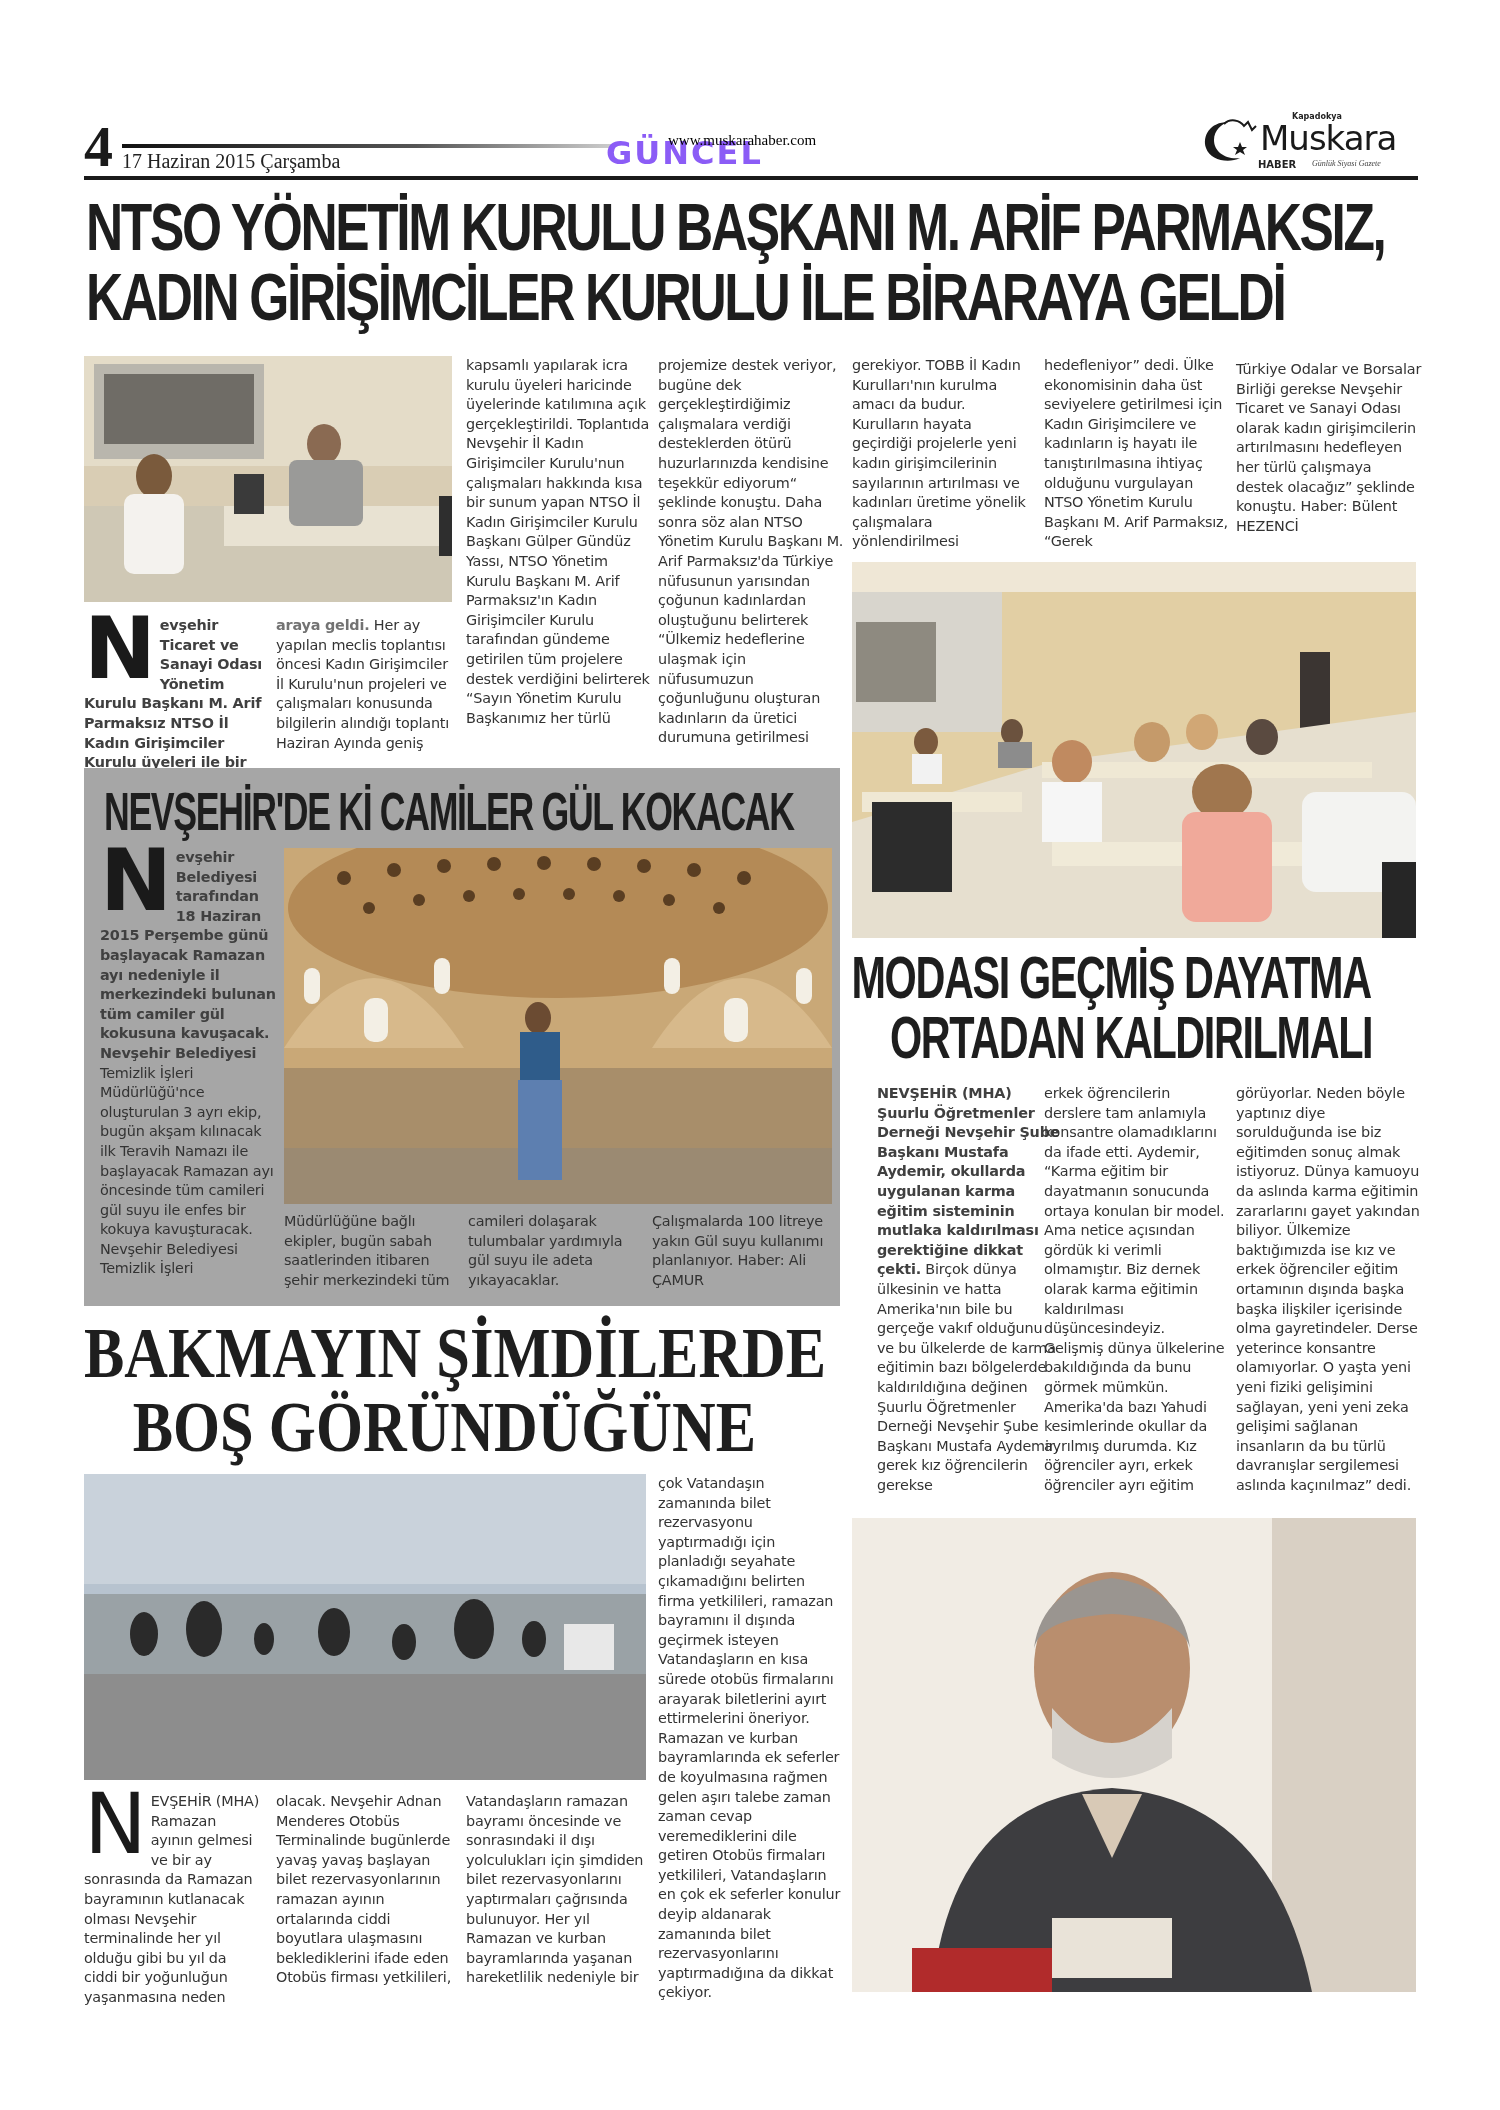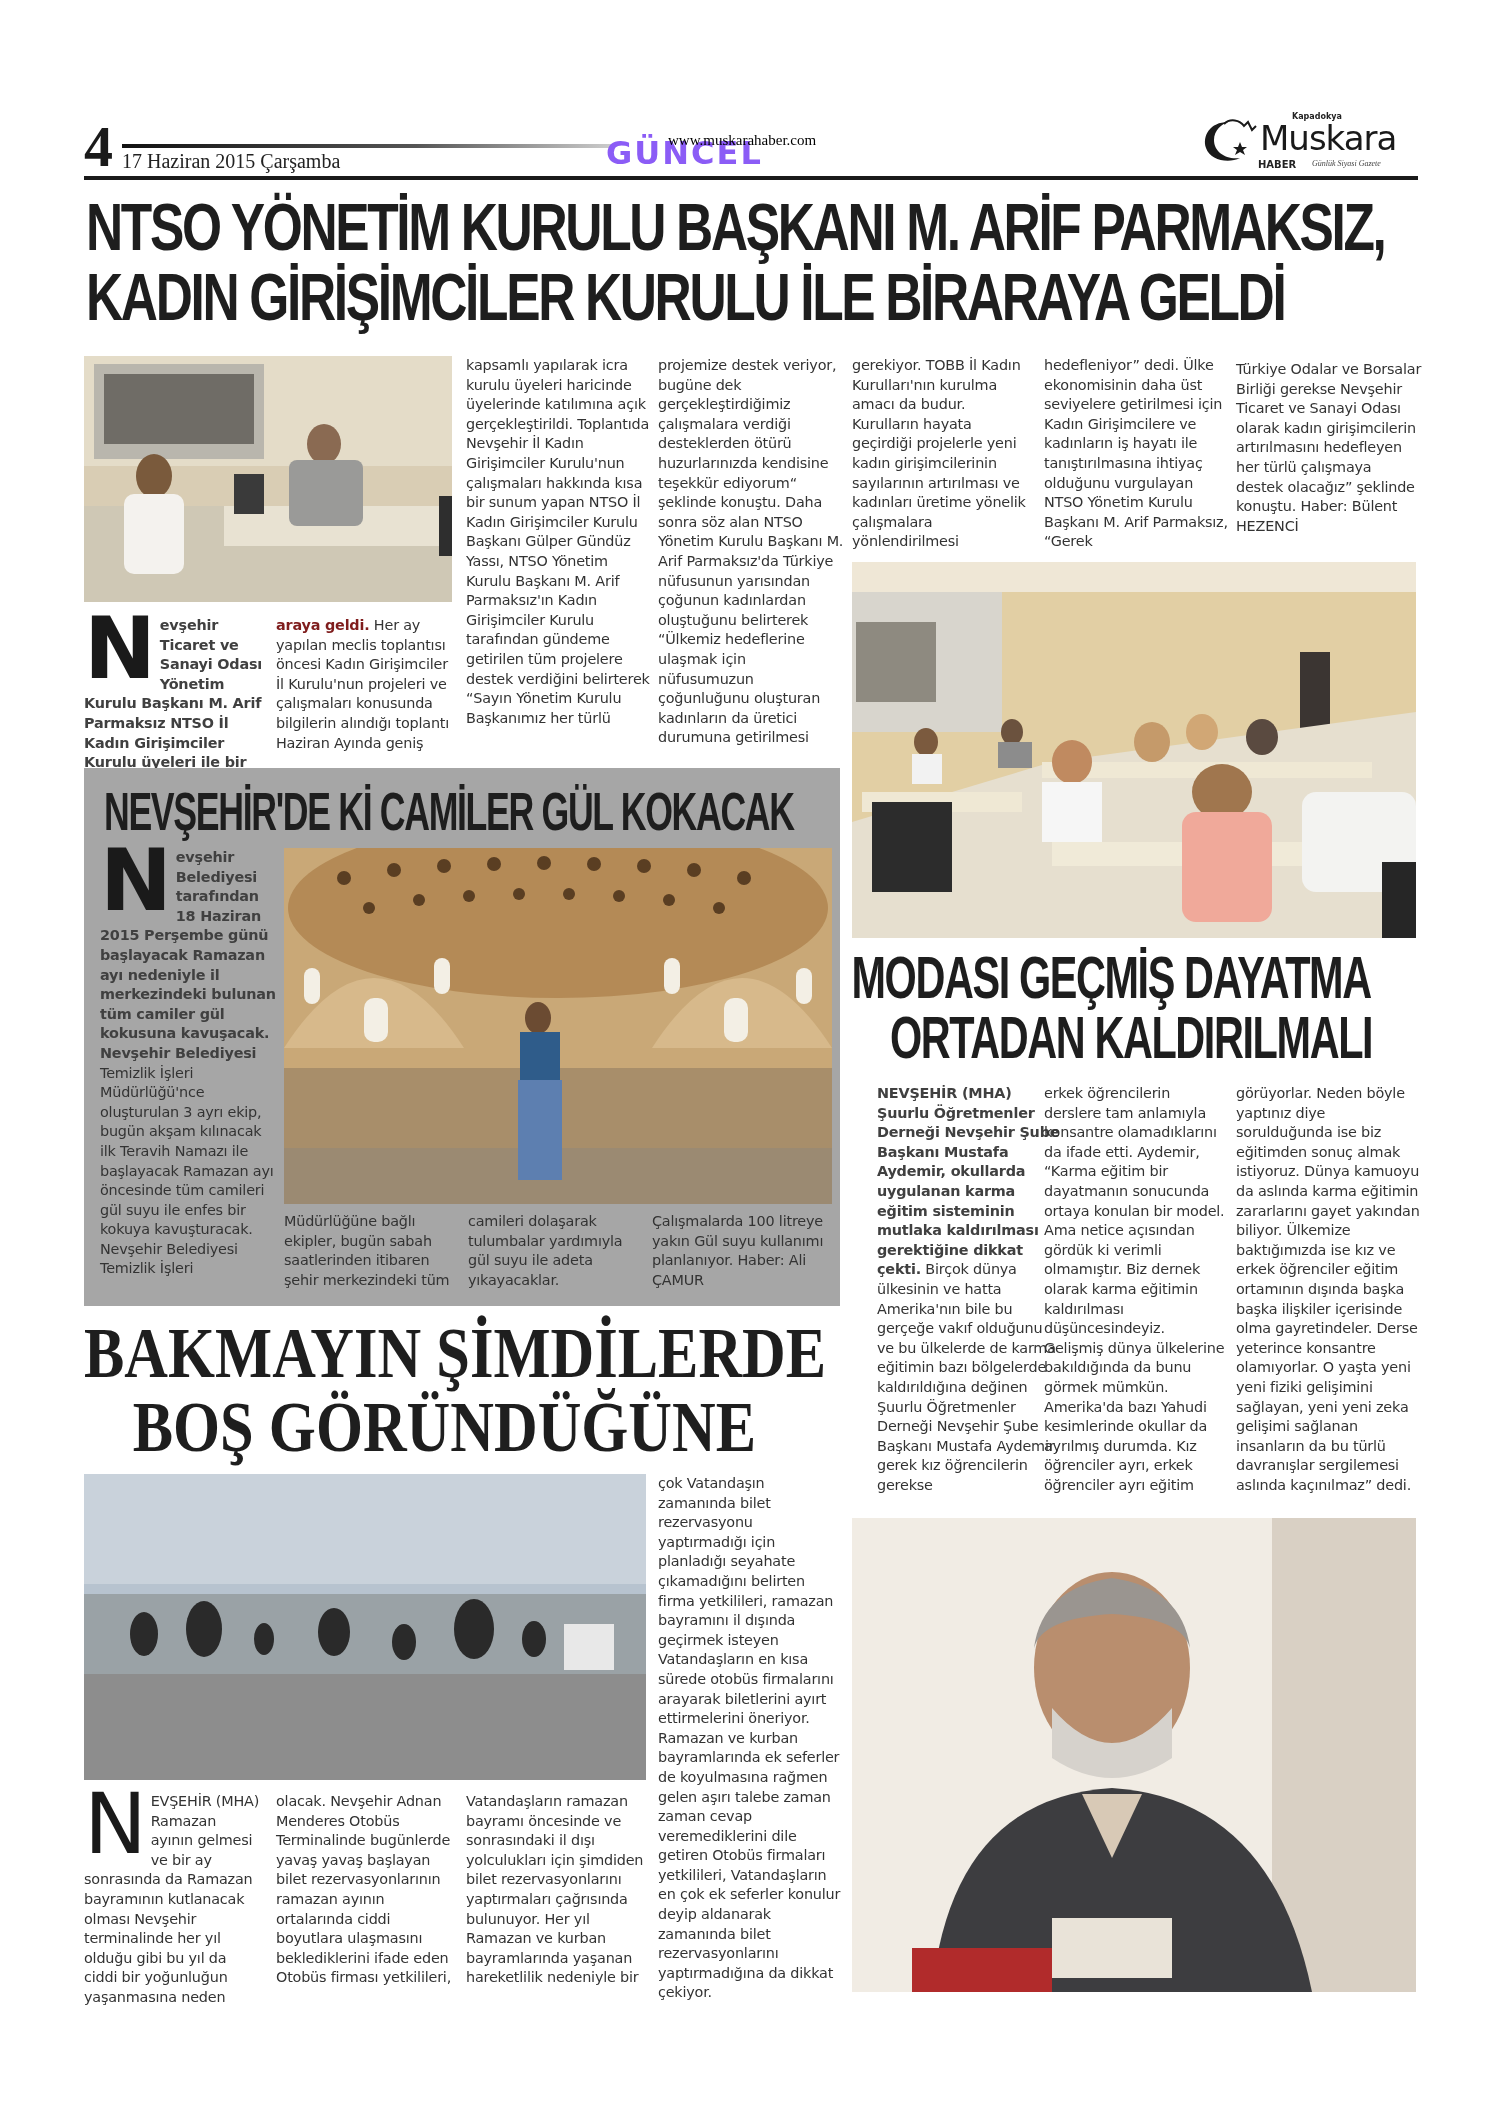--- a/index.html
+++ b/index.html
@@ -22,21 +22,21 @@
   .logo-swoosh { position: absolute; left: 0; top: 4px; width: 60px; height: 50px; }
   .header-rule { left: 84px; top: 176px; width: 1334px; height: 4px; background: #1a1a1a; }
 
   
   .condensed { font-family: "Liberation Sans", sans-serif; font-weight: bold; color: #1e1e1e; transform-origin: left top; white-space: nowrap; }
   .h1 { left: 86px; top: 192px; font-size: 66px; line-height: 70px; letter-spacing: -3px; transform: scaleX(0.78); }
   .h1 .line { display: block; }
 
   
   .col { font-family: "DejaVu Sans", sans-serif; font-size: 14.4px; line-height: 19.6px; color: #333; letter-spacing: -0.2px; }
-  .col b { color: #7f1d1d; }
+  .col b { color: #737373; }
   .lead { font-weight: bold; color: #404040; }
   .dropcap { float: left; font-family: "DejaVu Sans", sans-serif; font-weight: bold; font-size: 86px; line-height: 64px; margin: 0 4px 0 0; color: #1a1a1a; }
   .dropcap.thin { font-weight: normal; font-size: 84px; }
 
   
   .photo { overflow: hidden; }
 
   
   .graybox { left: 84px; top: 768px; width: 756px; height: 538px; background: #a6a6a6; }
   .gb-title { left: 104px; top: 782px; font-size: 54px; line-height: 58px; letter-spacing: -2px; transform: scaleX(0.66); }

